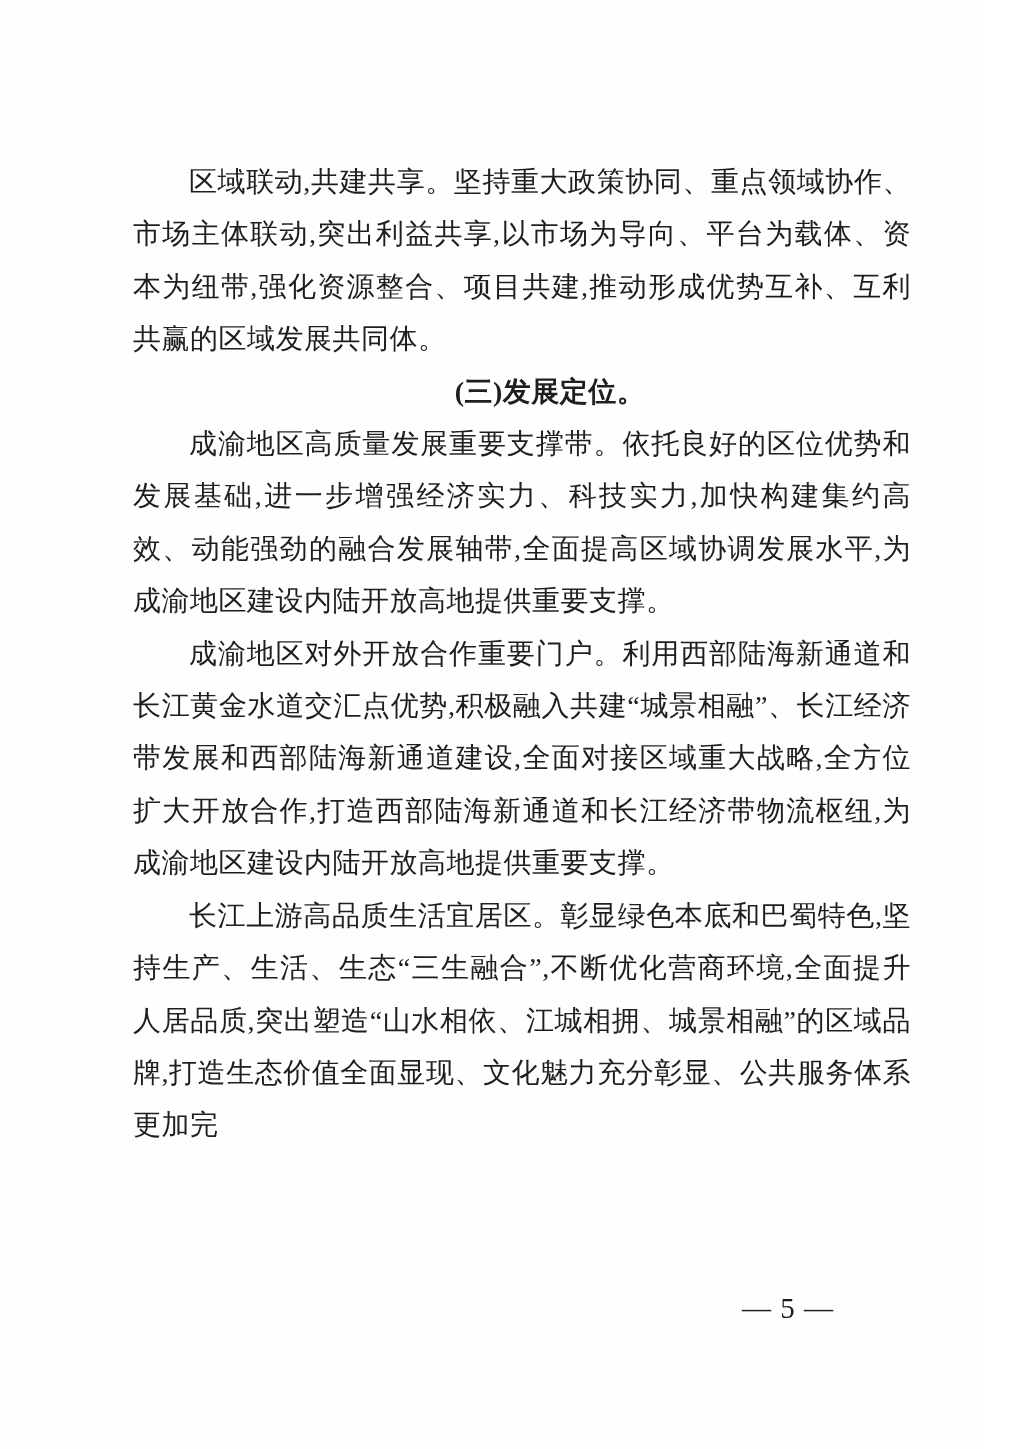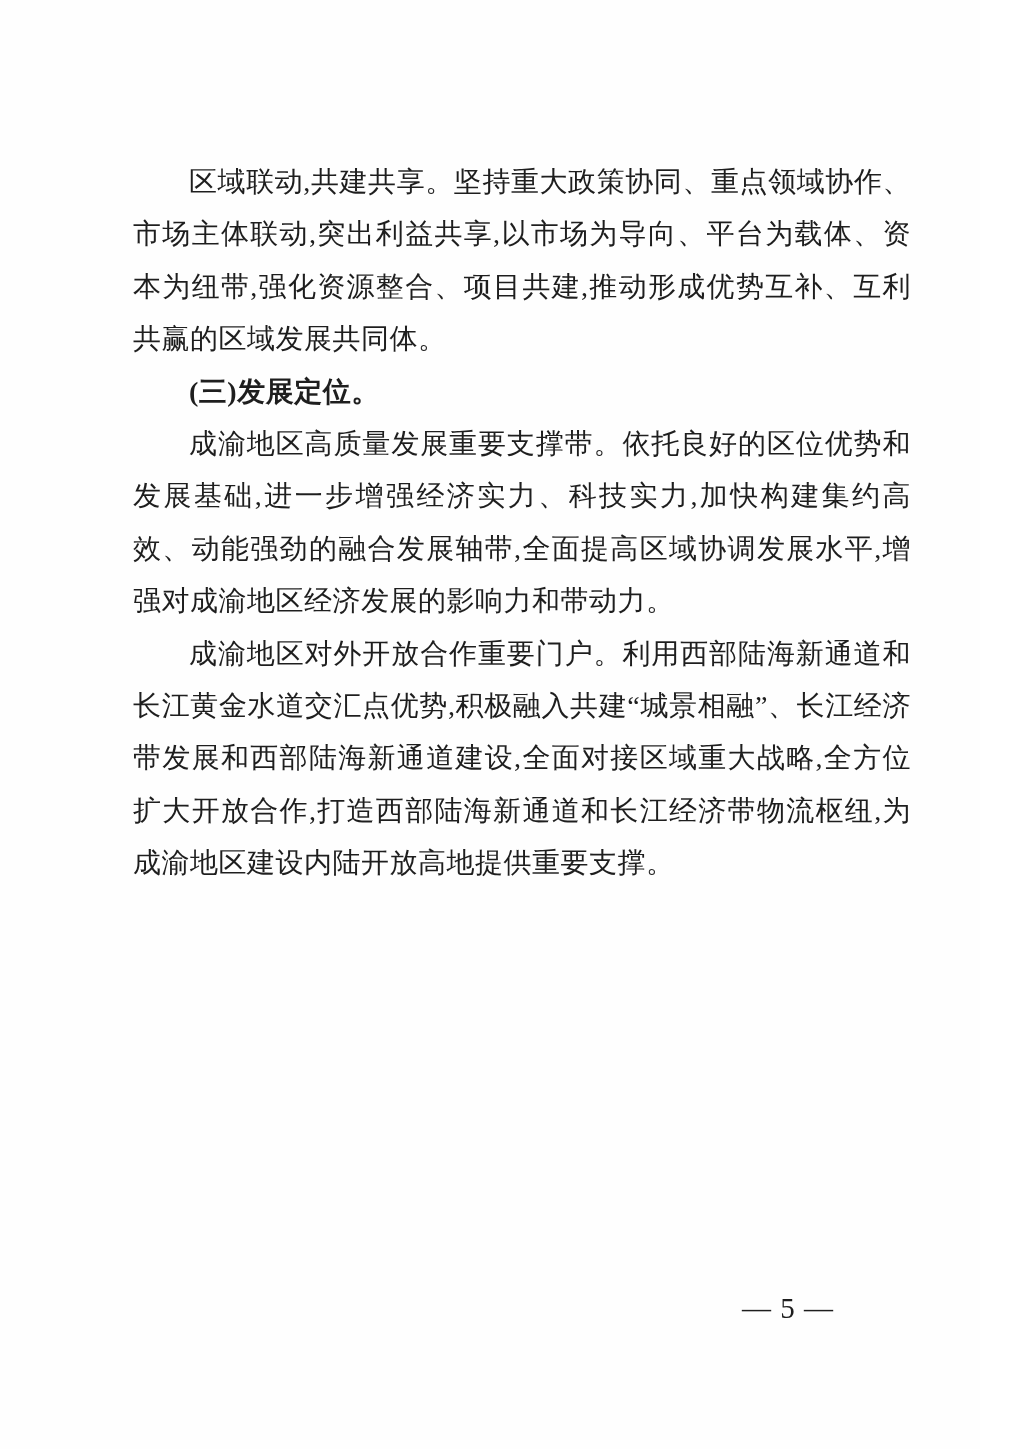--- a/index.html
+++ b/index.html
@@ -28,39 +28,40 @@
     line-height: 52.4px;
     color: #1e1e1e;
     text-align: justify;
     text-justify: inter-character;
     text-indent: 2em;
     letter-spacing: 0.5px;
     font-family: "Liberation Serif", "DejaVu Serif", serif;
   }
   .para.heading {
     font-weight: bold;
-    text-align: left;
+    text-align: center;
   }
   .page-footer {
     position: absolute;
     top: 1293px;
     right: 146px;
     font-size: 29px;
     line-height: 1.1;
     color: #1e1e1e;
     letter-spacing: 1px;
     font-family: "Liberation Serif", "DejaVu Serif", serif;
   }
 </style>
 </head>
 <body>
 
 <div class="page">
   <div class="doc-body">
       <p class="para body">区域联动,共建共享。坚持重大政策协同、重点领域协作、市场主体联动,突出利益共享,以市场为导向、平台为载体、资本为纽带,强化资源整合、项目共建,推动形成优势互补、互利共赢的区域发展共同体。</p>
       <p class="para heading">(三)发展定位。</p>
-      <p class="para body">成渝地区高质量发展重要支撑带。依托良好的区位优势和发展基础,进一步增强经济实力、科技实力,加快构建集约高效、动能强劲的融合发展轴带,全面提高区域协调发展水平,增强对成渝地区经济发展的影响力和带动力。</p>
+      <p class="para body">成渝地区高质量发展重要支撑带。依托良好的区位优势和发展基础,进一步增强经济实力、科技实力,加快构建集约高效、动能强劲的融合发展轴带,全面提高区域协调发展水平,为成渝地区建设内陆开放高地提供重要支撑。</p>
       <p class="para body">成渝地区对外开放合作重要门户。利用西部陆海新通道和长江黄金水道交汇点优势,积极融入共建“城景相融”、长江经济带发展和西部陆海新通道建设,全面对接区域重大战略,全方位扩大开放合作,打造西部陆海新通道和长江经济带物流枢纽,为成渝地区建设内陆开放高地提供重要支撑。</p>
+      <p class="para body">长江上游高品质生活宜居区。彰显绿色本底和巴蜀特色,坚持生产、生活、生态“三生融合”,不断优化营商环境,全面提升人居品质,突出塑造“山水相依、江城相拥、城景相融”的区域品牌,打造生态价值全面显现、文化魅力充分彰显、公共服务体系更加完</p>
     </div>
   <div class="page-footer">
     <span>— 5 —</span>
   </div>
 </div>
 
 </body></html>

